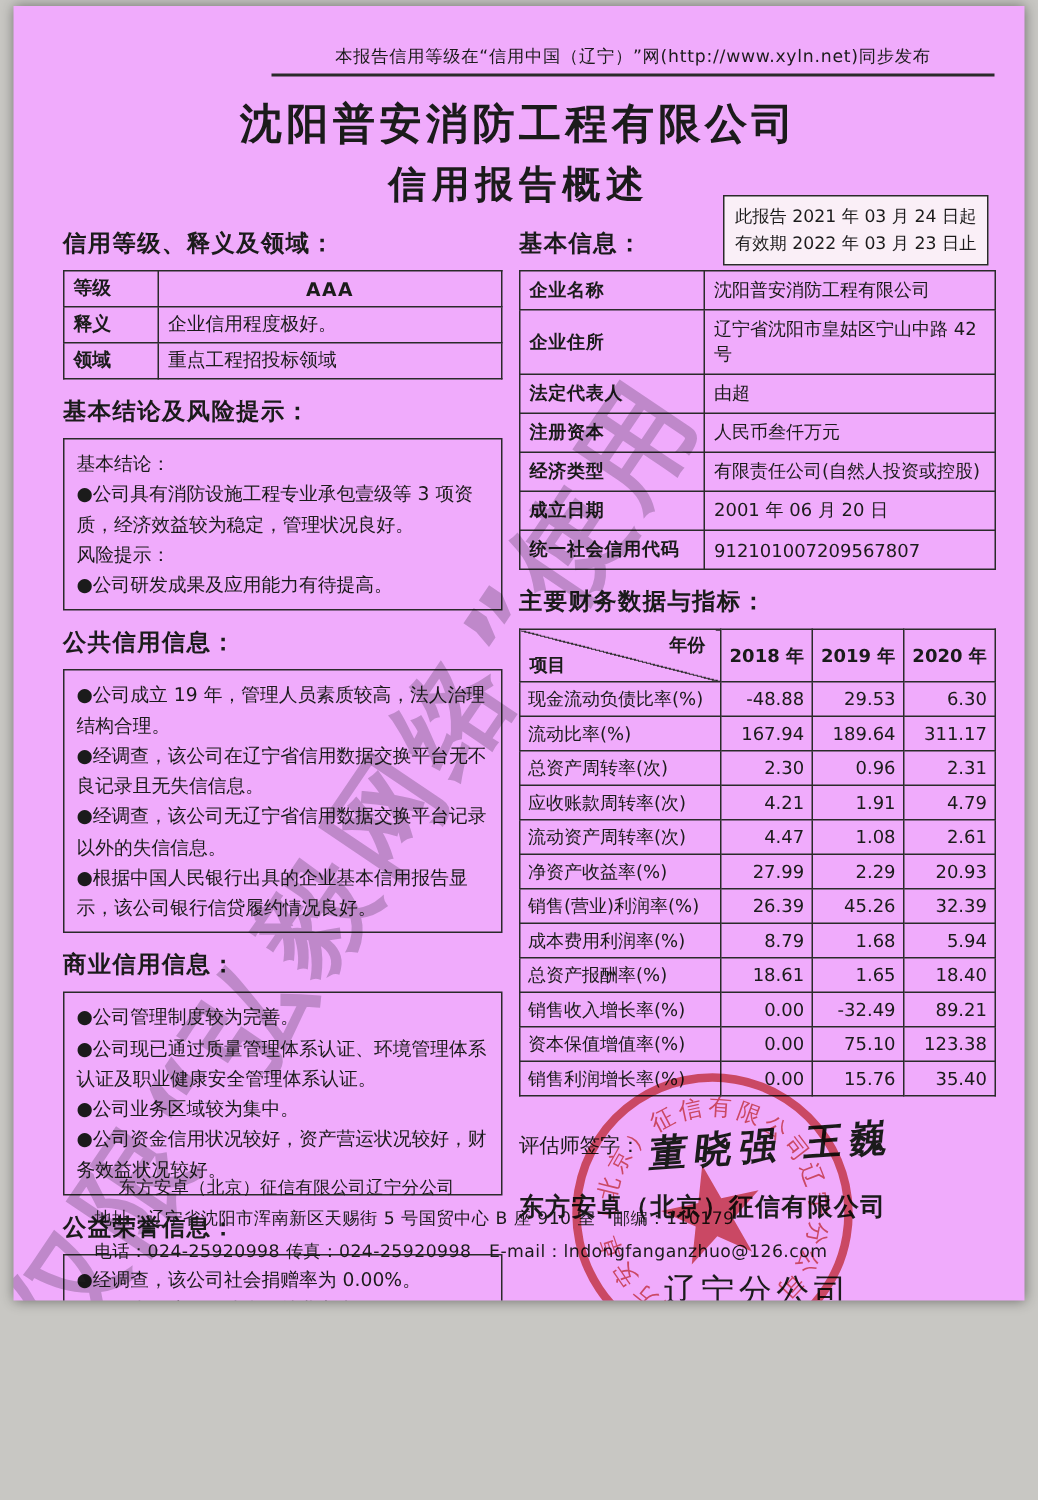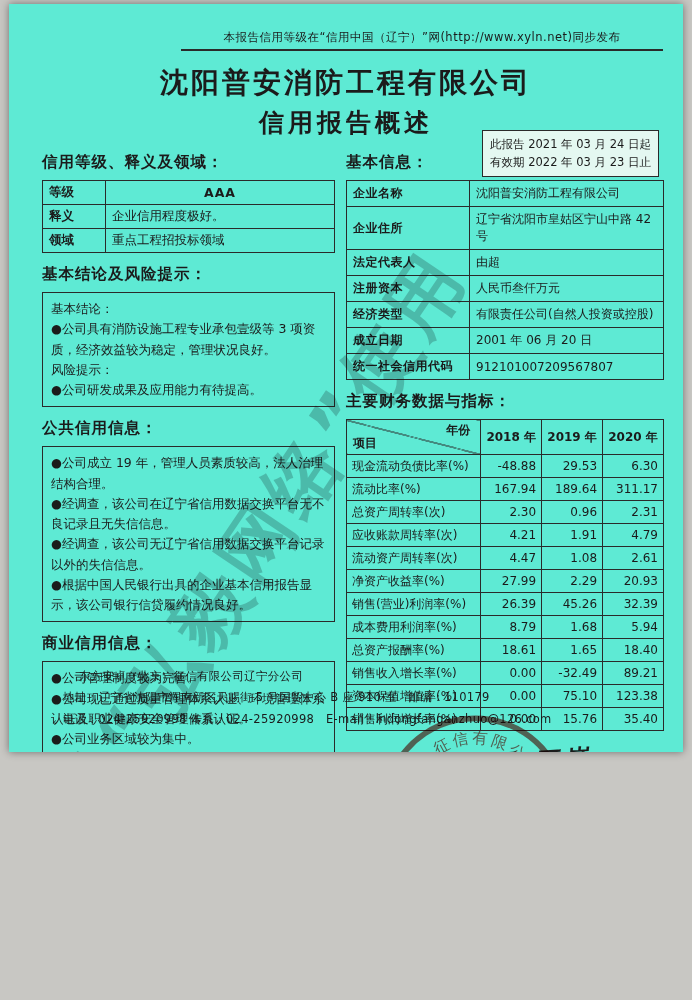--- a/index.html
+++ b/index.html
@@ -3,22 +3,22 @@
 <meta charset="utf-8">
 <style>
   html,body{margin:0;padding:0;}
   body{
     width:692px;height:1000px;position:relative;
     background:#c8c7c3;
     font-family:"DejaVu Sans","Liberation Sans",sans-serif;
     color:#1b1b1b;
   }
   .page{
-    position:absolute;left:9px;top:4px;width:674px;height:748px;
-    background:#5eead4;box-shadow:0 0 8px rgba(0,0,0,.45);
+    position:absolute;left:9px;top:4px;width:674px;height:863px;
+    background:#f0abfc;box-shadow:0 0 8px rgba(0,0,0,.45);
     overflow:hidden;
   }
   
   .header-notice{
     position:absolute;left:172px;top:26px;width:482px;
     font-size:11.5px;text-align:center;letter-spacing:.5px;
     border-bottom:2px solid #2a2a2a;padding-bottom:4px;
   }
   .doc-title{
     position:absolute;left:0;top:60px;width:100%;text-align:center;

